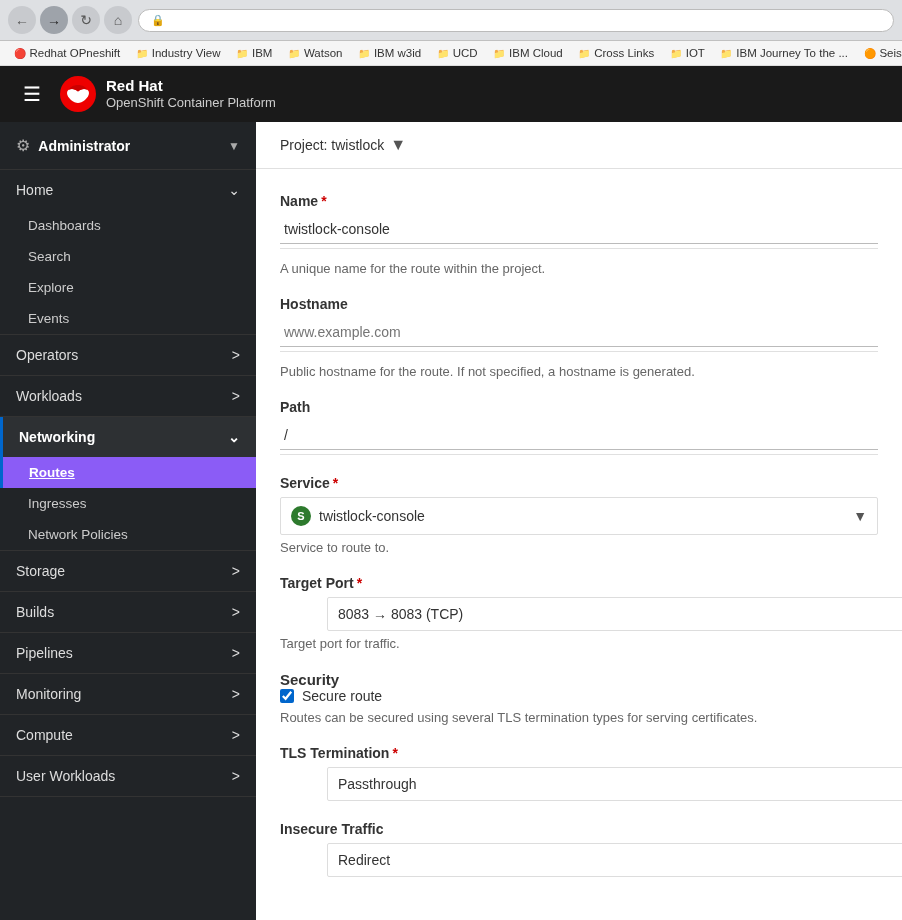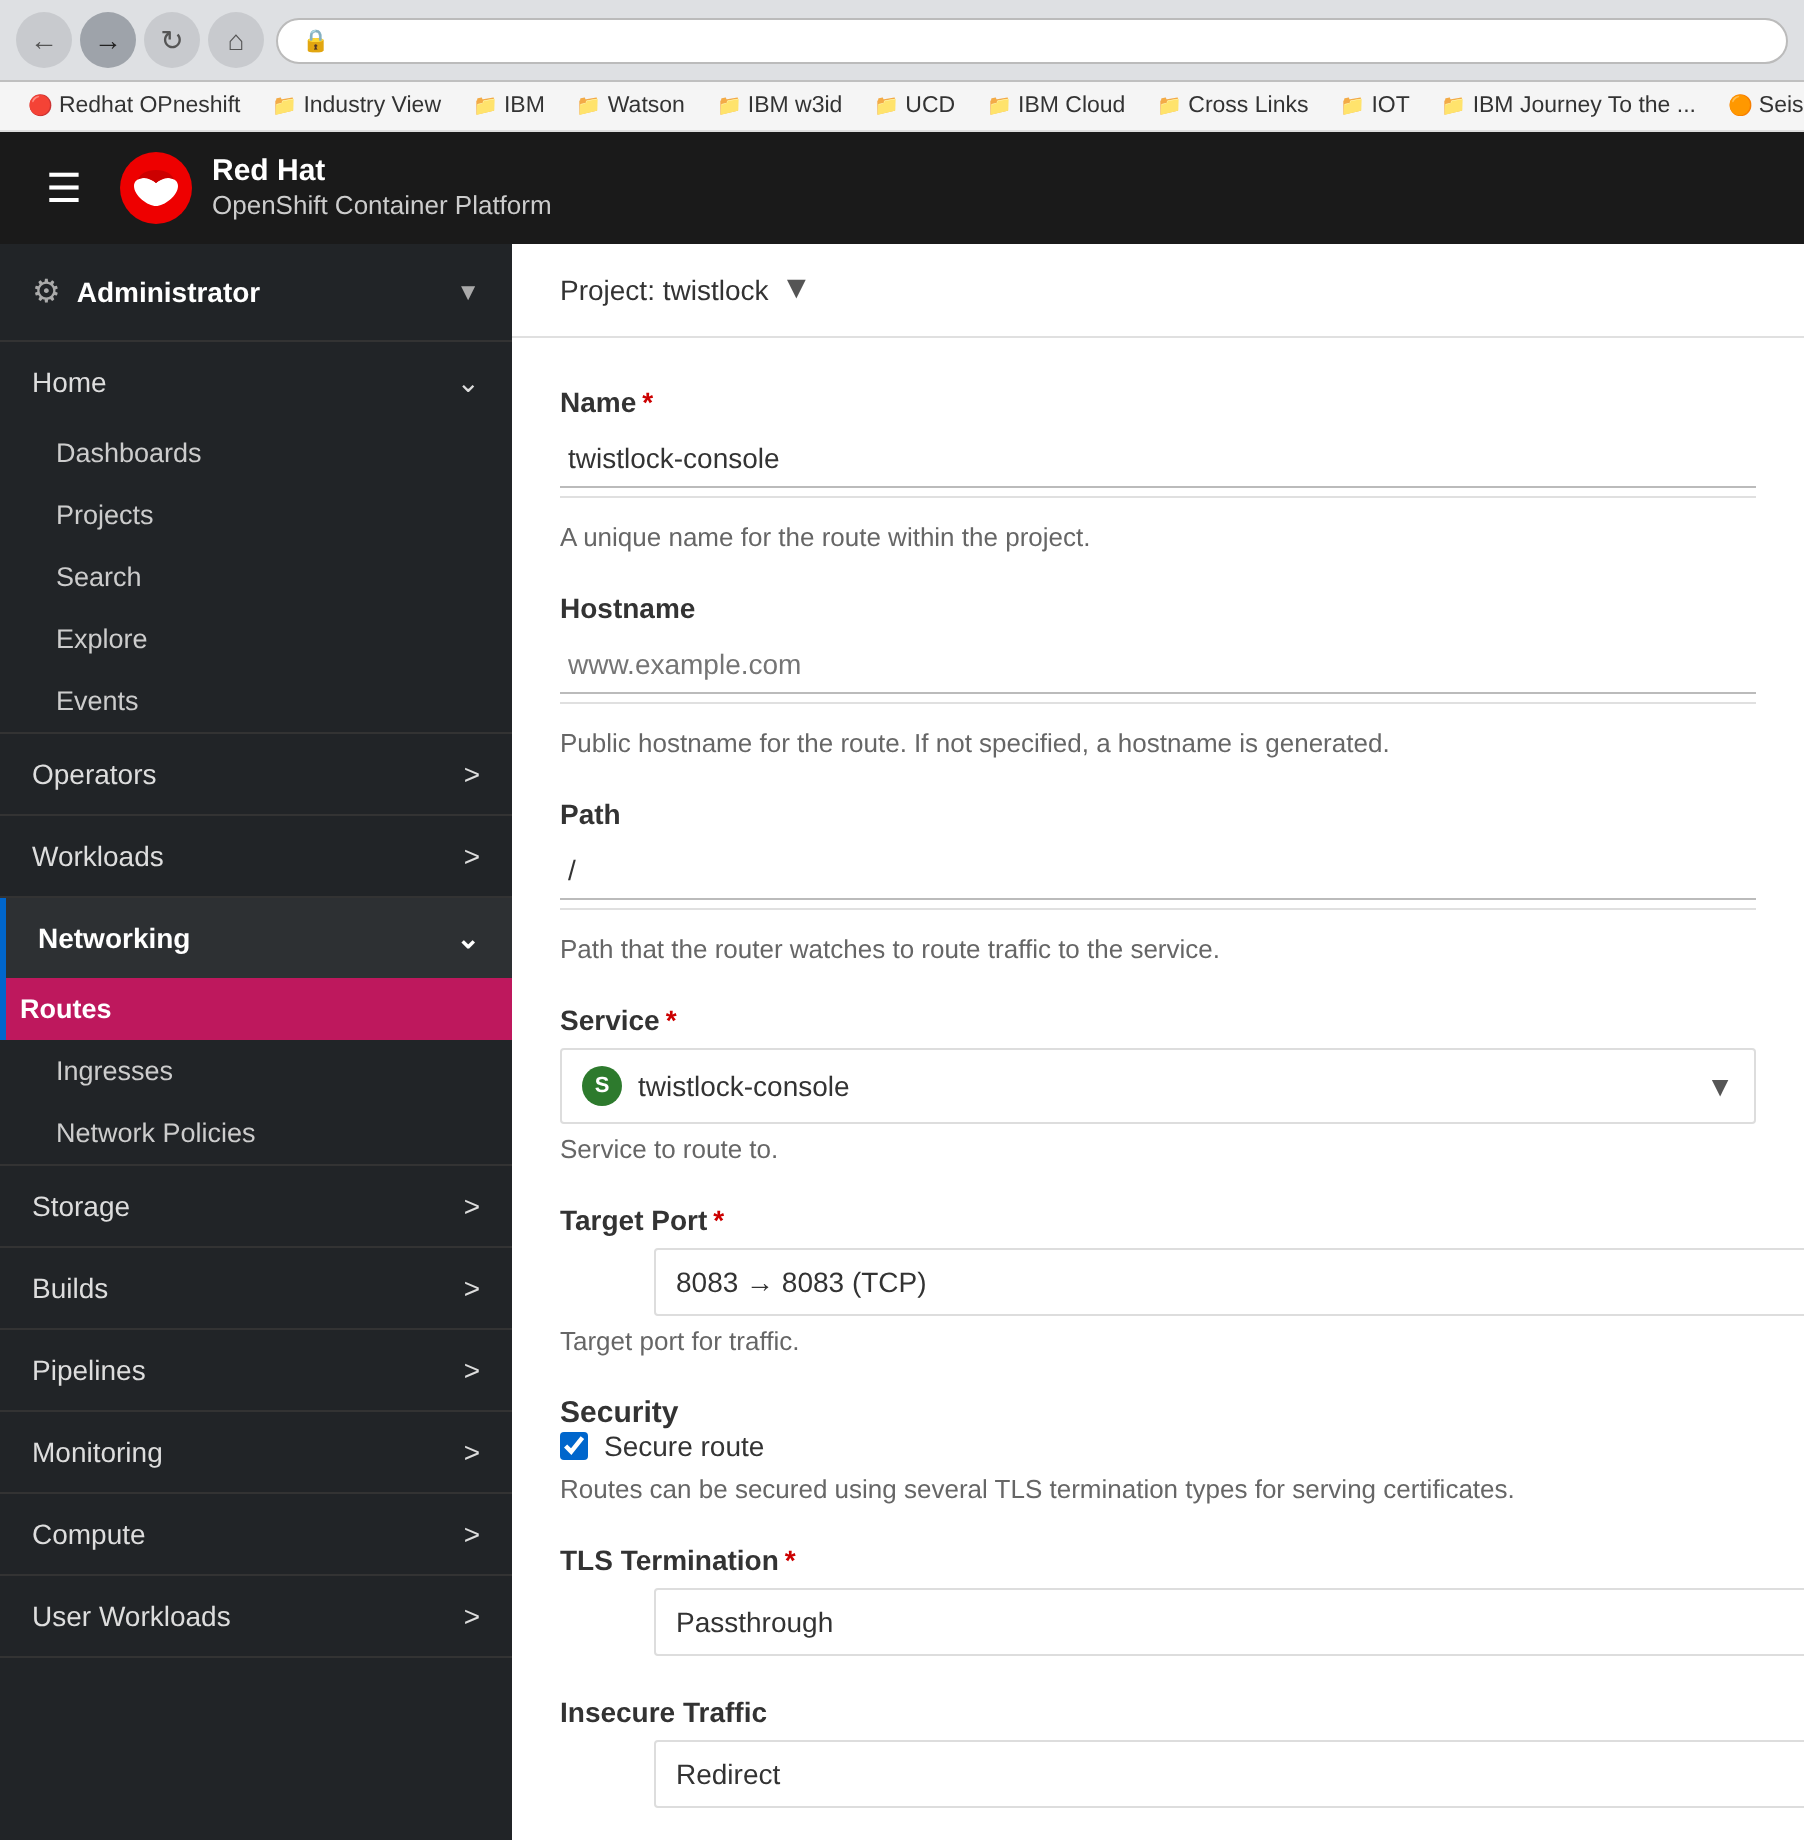--- a/index.html
+++ b/index.html
@@ -119,25 +119,26 @@
       cursor: pointer;
       font-size: 14px;
     }
     .nav-item {
       padding: 8px 16px 8px 28px;
       color: #ccc;
       cursor: pointer;
       font-size: 13.5px;
     }
     .nav-item.active {
-      background: #be185d;
+      background: #8b5cf6;
       color: white;
       font-weight: 600;
       border-left: 3px solid #06c;
-      padding-left: 7px;
+      padding-left: 26px;
+      text-decoration: underline;
     }
     .nav-group-header-networking {
       display: flex; align-items: center; justify-content: space-between;
       padding: 12px 16px;
       color: white;
       cursor: pointer;
       font-size: 14px;
       font-weight: 600;
       background: #2d3033;
       position: relative;
@@ -357,21 +358,20 @@
         </div>
         <span class="chevron-down">▼</span>
       </div>
 
       <div class="nav-section">
         <div class="nav-group-header">
           <span>Home</span>
           <span>⌄</span>
         </div>
         <div class="nav-item">Dashboards</div>
-        <div class="nav-item">Projects</div>
         <div class="nav-item">Search</div>
         <div class="nav-item">Explore</div>
         <div class="nav-item">Events</div>
       </div>
 
       <div class="nav-section">
         <div class="nav-group-header">
           <span>Operators</span>
           <span>&gt;</span>
         </div>
@@ -465,21 +465,20 @@
           <div class="form-divider"></div>
           <div class="form-help">Public hostname for the route. If not specified, a hostname is generated.</div>
         </div>
 
         <div class="form-group">
           <div class="form-label">
             <span>Path</span>
           </div>
           <input type="text" class="form-input" value="/" style="">
           <div class="form-divider"></div>
-          <div class="form-help">Path that the router watches to route traffic to the service.</div>
         </div>
 
         <div class="form-group">
           <div class="form-label">
             <span>Service</span>
             <span class="required-star">*</span>
           </div>
           <div class="service-select-inner">
             <div class="service-icon">S</div>
             <span class="service-select-text">twistlock-console</span>

